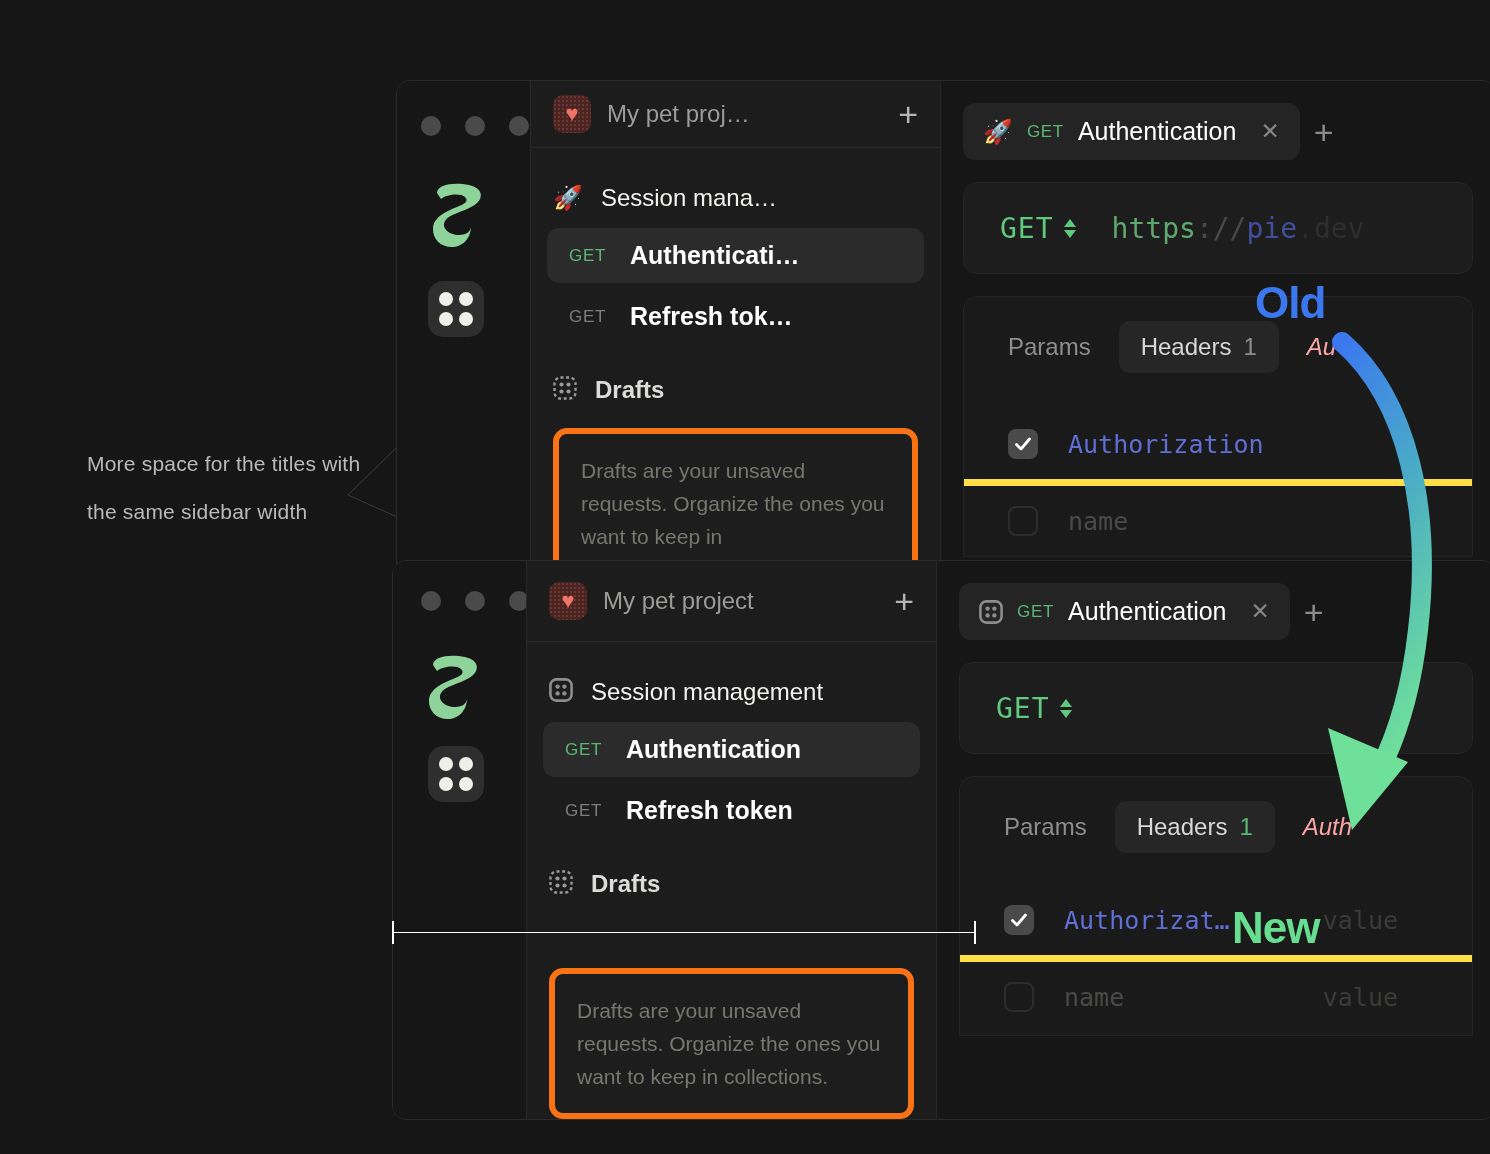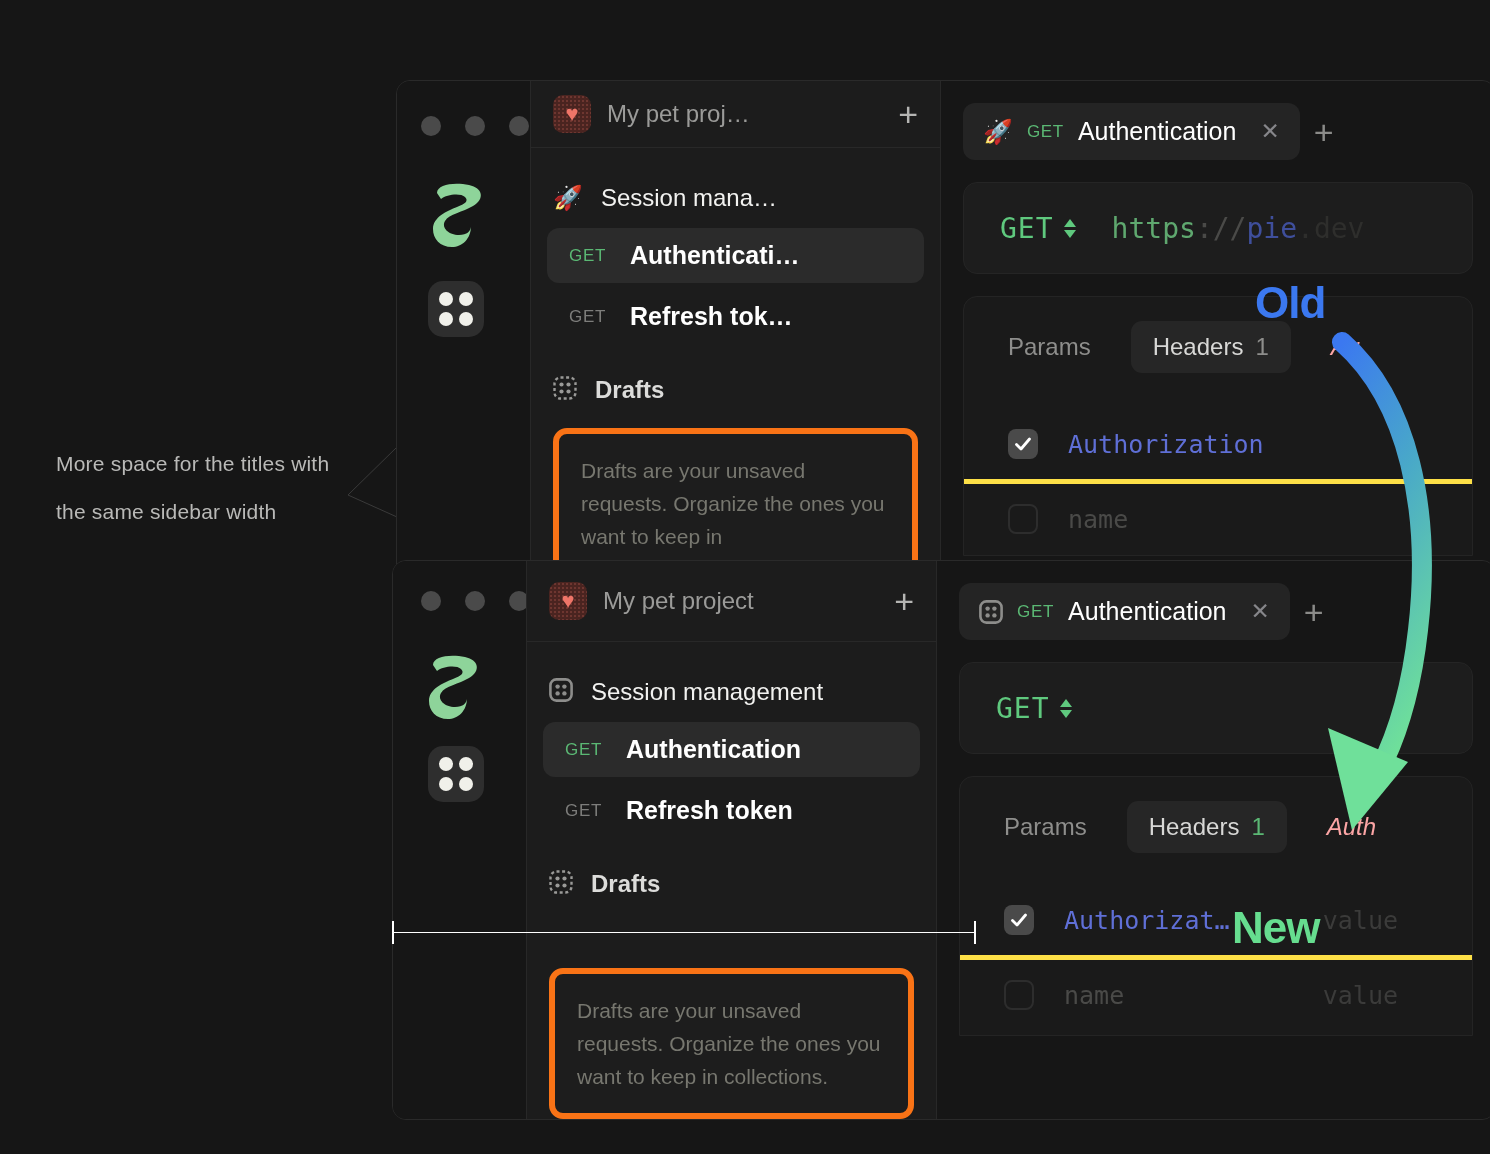--- a/index.html
+++ b/index.html
@@ -6,21 +6,21 @@
   html,body{
     width:1490px; height:1154px;
     background:#161616;
     font-family:"Liberation Sans", sans-serif;
     overflow:hidden;
   }
   .stage{ position:relative; width:1490px; height:1154px; background:#161616; }
 
   
   .annot{
-    position:absolute; left:56px; top:440px; width:300px;
+    position:absolute; left:87px; top:440px; width:300px;
     color:#b9b9b7; font-size:21px; line-height:48px; letter-spacing:.2px;
   }
   .connector{ position:absolute; pointer-events:none; }
 
   
   .window{
     position:absolute;
     background:#1b1b1b;
     border:1px solid #2a2a2a;
     border-radius:14px;
@@ -105,28 +105,28 @@
   .caret{ display:flex; flex-direction:column; gap:3px; margin-right:26px; }
   .caret i{ width:0; height:0; border-left:6px solid transparent; border-right:6px solid transparent; }
   .caret i.up{ border-bottom:8px solid #5fc97e; }
   .caret i.dn{ border-top:8px solid #5fc97e; }
   .urltext{ font-size:28px; white-space:nowrap; }
 
   .panel{
     margin:22px 22px 0 22px; background:#1a1a1a; border:1px solid #242424;
     border-top-left-radius:14px; border-top-right-radius:14px; padding:24px 0 0 0; min-height:260px;
   }
-  .subtabs{ display:flex; align-items:flex-start; gap:18px; padding:0 22px; }
+  .subtabs{ display:flex; align-items:flex-start; gap:6px; padding:0 22px; }
   .subtab{ padding:12px 22px; border-radius:11px; color:#8e8e8c; font-size:24px; white-space:nowrap; }
   .subtab.active{ background:#262626; color:#d8d8d6; }
   .subtab .cnt{ color:#8e8e8c; margin-left:12px; font-size:24px; }
   .subtab.dimmed{ color:#fca5a5;font-style:italic; }
 
   .hrow{ display:flex; align-items:center; padding:20px 44px; }
-  .hrow + .hrow{ border-top:5px solid #fde047; }
+  .hrow + .hrow{ border-top:7px solid #fde047; }
   .cbx{ width:30px; height:30px; border-radius:8px; flex:0 0 30px; display:flex; align-items:center; justify-content:center; }
   .cbx.on{ background:#4a4a4a; }
   .cbx.off{ border:2px solid #2d2d2d; }
   .cbx.on svg{ display:block; }
   .hname{ margin-left:30px; font-family:"DejaVu Sans Mono", monospace; font-size:25px; white-space:nowrap; }
   .hname.key{ color:#5f6fd6; }
   .hname.ph{ color:#4a4a48; }
   .hval{ margin-left:auto; font-family:"DejaVu Sans Mono", monospace; font-size:25px; color:#3b3b3a; padding-right:30px;}
 
   

